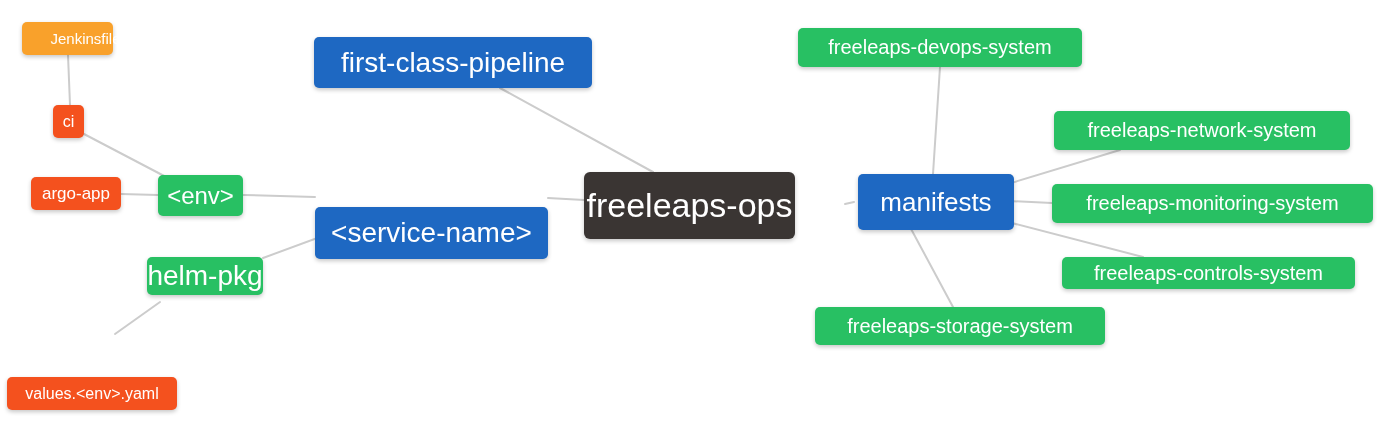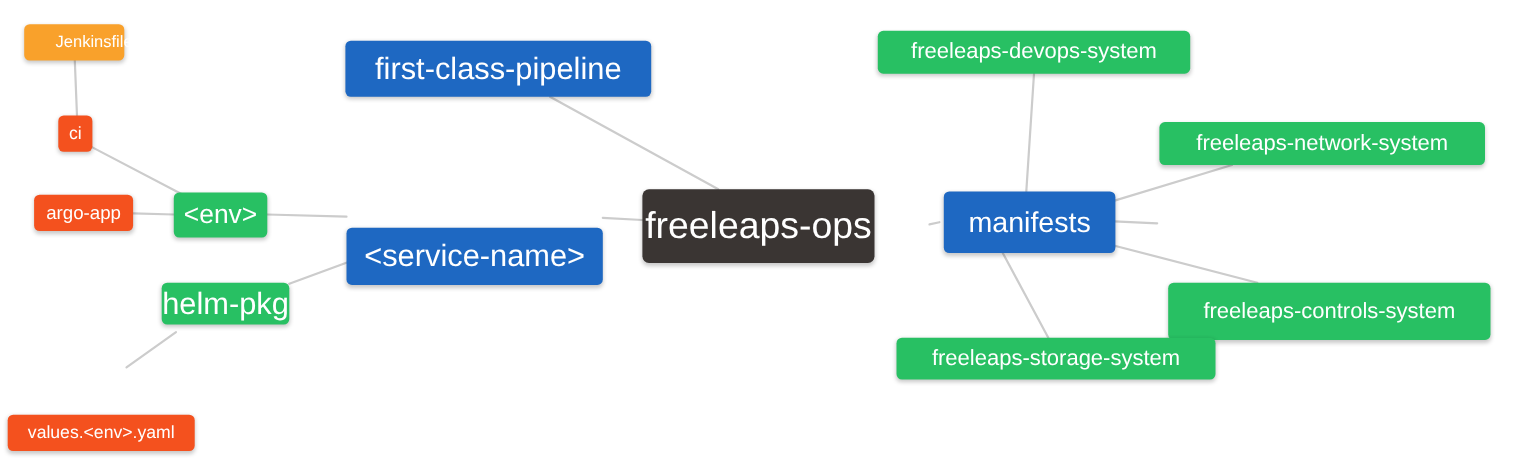--- a/index.html
+++ b/index.html
@@ -79,18 +79,19 @@
   <div class="node" style="left: 315px; top: 171px; width: 233px; height: 52px; font-size: 28px; background: rgb(30, 104, 194); margin-top: 36px;">&lt;service-name&gt;</div>
 
   <div class="node" style="left: 584px; top: 172px; width: 211px; height: 67px; font-size: 34px; border-radius: 6px; background: rgb(58, 53, 51);">freeleaps-ops</div>
 
   <div class="node" style="left: 848px; top: 174px; width: 156px; height: 56px; font-size: 26px; background: rgb(30, 104, 194); margin-left: 10px;">manifests</div>
 
   <div class="node" style="left: 798px; top: 28px; width: 284px; height: 39px; font-size: 20px; background: rgb(40, 192, 99);">freeleaps-devops-system</div>
 
   <div class="node" style="left: 1054px; top: 111px; width: 296px; height: 39px; font-size: 20px; background: rgb(40, 192, 99);">freeleaps-network-system</div>
 
+  <div class="node" style="left: 1052px; top: 184px; width: 321px; height: 39px; font-size: 20px; background: rgb(40, 192, 99);">freeleaps-monitoring-system</div>
 
-  <div class="node" style="left: 1062px; top: 257px; width: 293px; height: 52px; font-size: 20px; background: rgb(40, 192, 99);">freeleaps-controls-system</div>
+  <div class="node" style="left: 1062px; top: 257px; width: 293px; height: 32px; font-size: 20px; background: rgb(40, 192, 99);">freeleaps-controls-system</div>
 
   <div class="node" style="left: 815px; top: 307px; width: 290px; height: 38px; font-size: 20px; background: rgb(40, 192, 99);">freeleaps-storage-system</div>
 
 </div>
 
 </body></html>

